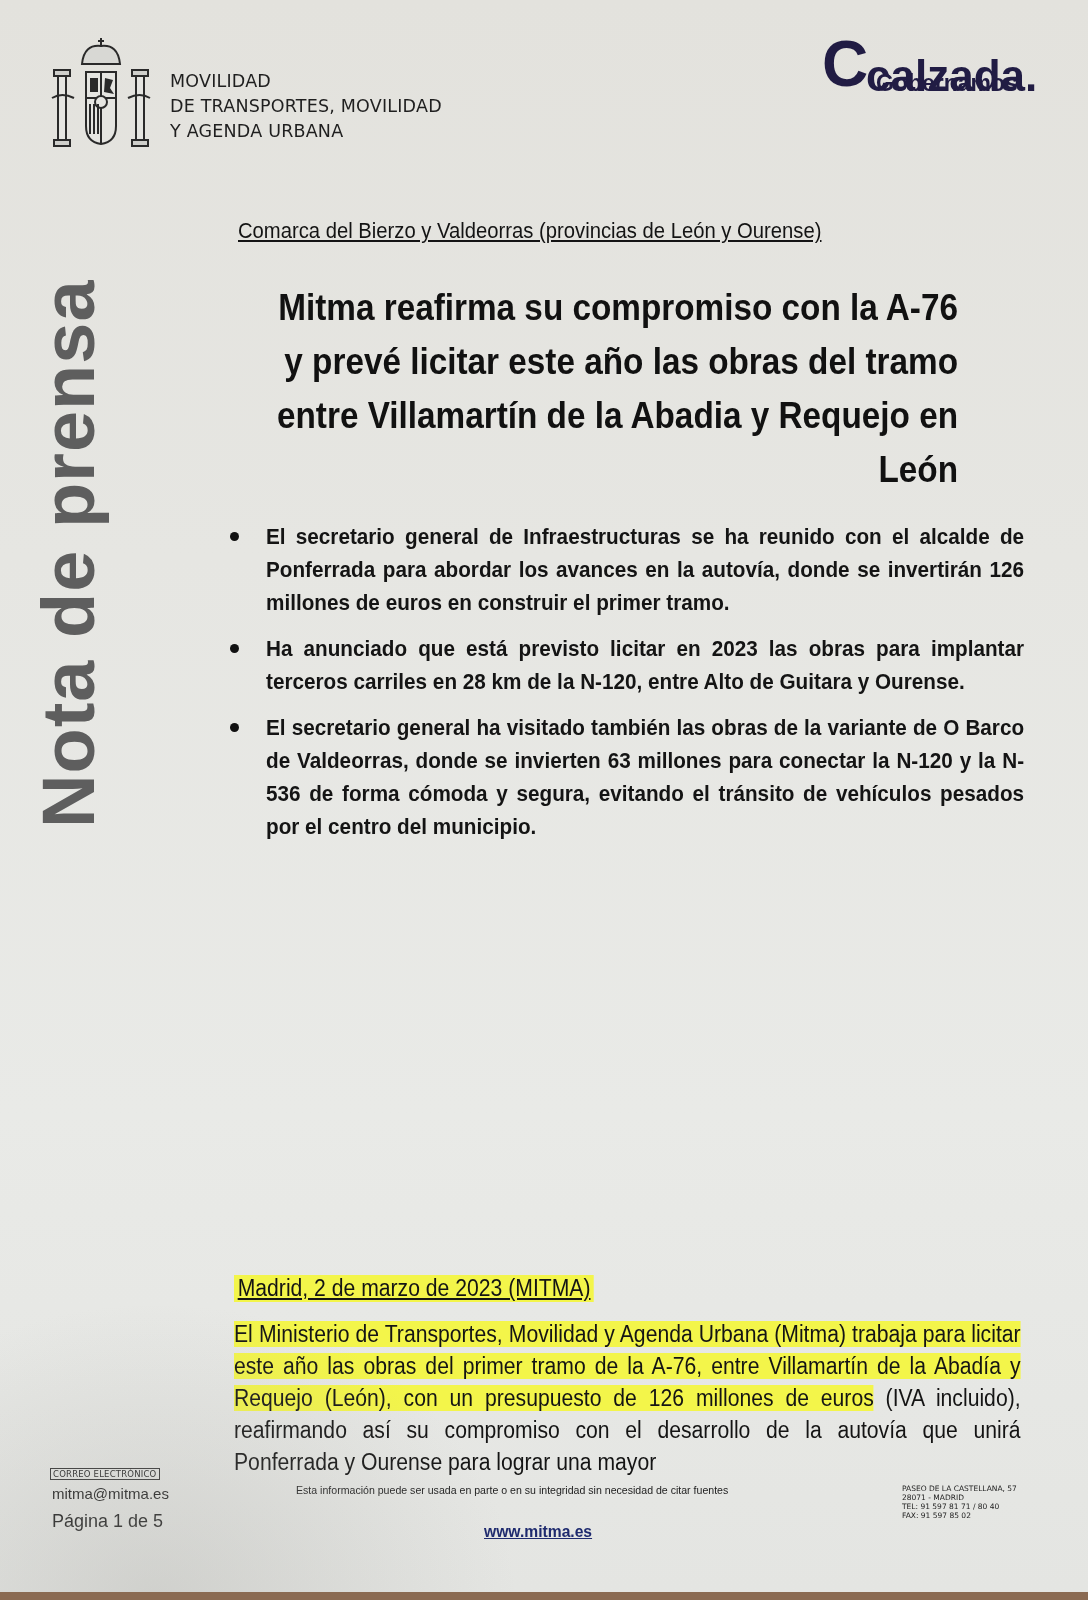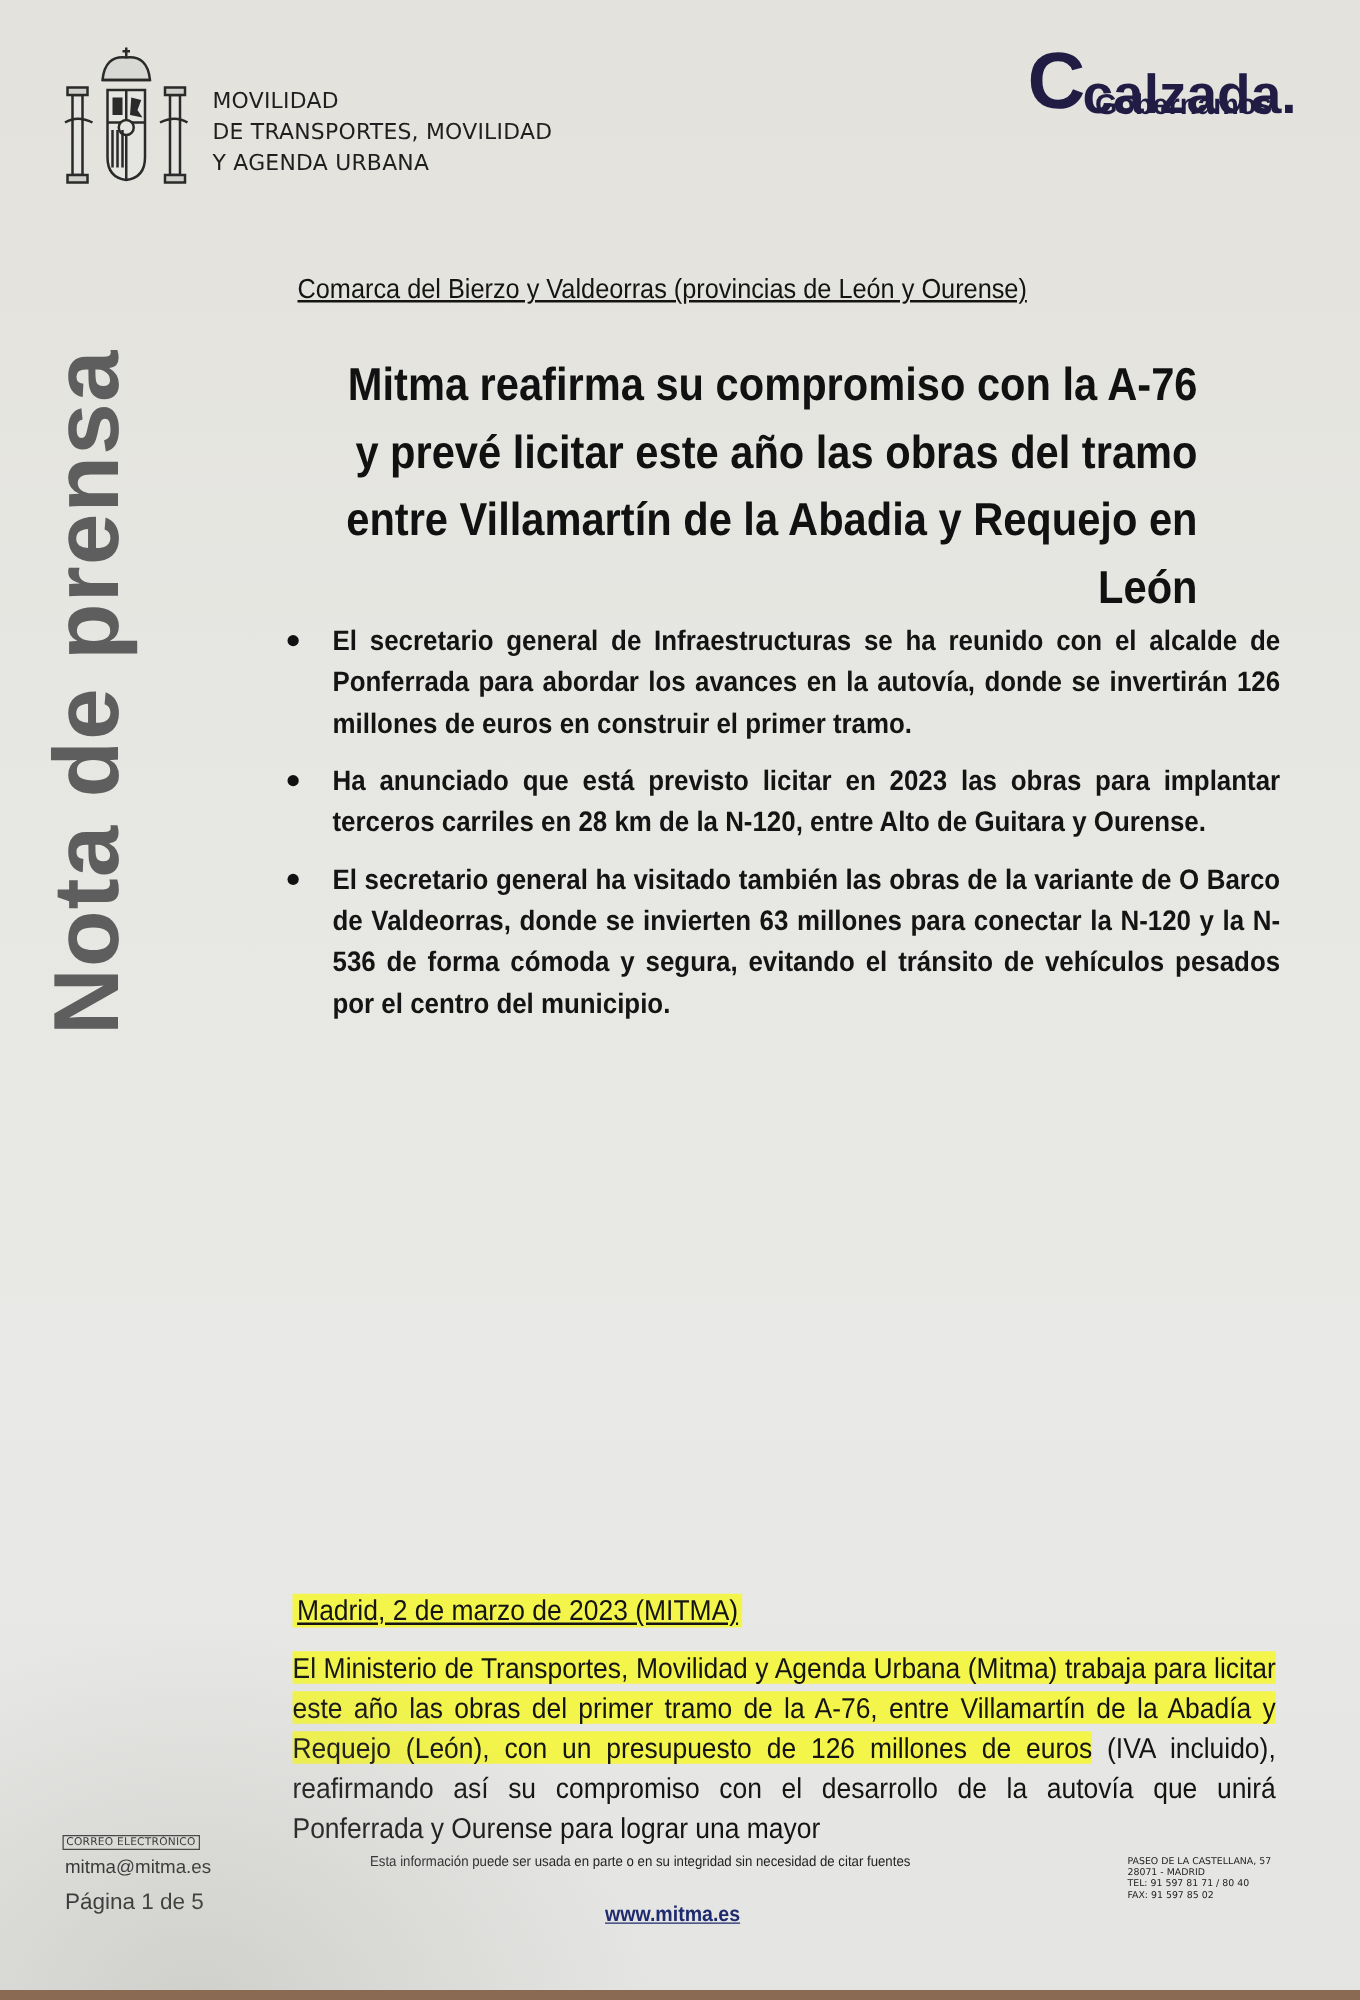--- a/index.html
+++ b/index.html
@@ -45,21 +45,21 @@
   .kicker {
     position: absolute; left: 0; top: 218px; font-size: 22px; text-decoration: underline;
     white-space: nowrap; transform: scaleX(0.92); transform-origin: left;
   }
   .headline {
     position: absolute; left: 0; top: 281px; width: 800px;
     font-size: 37px; font-weight: bold; line-height: 54px; color: #111; text-align: right;
   }
   .headline div { white-space: nowrap; transform: scaleX(0.9); transform-origin: left; }
 
-  .bullets { position: absolute; left: -10px; top: 496px; width: 800px; list-style: none; margin: 0; padding: 0; }
+  .bullets { position: absolute; left: -10px; top: 520px; width: 800px; list-style: none; margin: 0; padding: 0; }
   .bullets li { position: relative; padding-left: 38px; margin-bottom: 13px; }
   .bullets li .dot {
     position: absolute; left: 2px; top: 12px; width: 9px; height: 9px; border-radius: 50%; background: #111;
   }
   .bullets li .text {
     display: block; font-size: 22.5px; font-weight: bold; line-height: 33px; text-align: justify;
     transform: scaleX(0.92); transform-origin: left; width: 824px;
   }
 
   .dateline {

